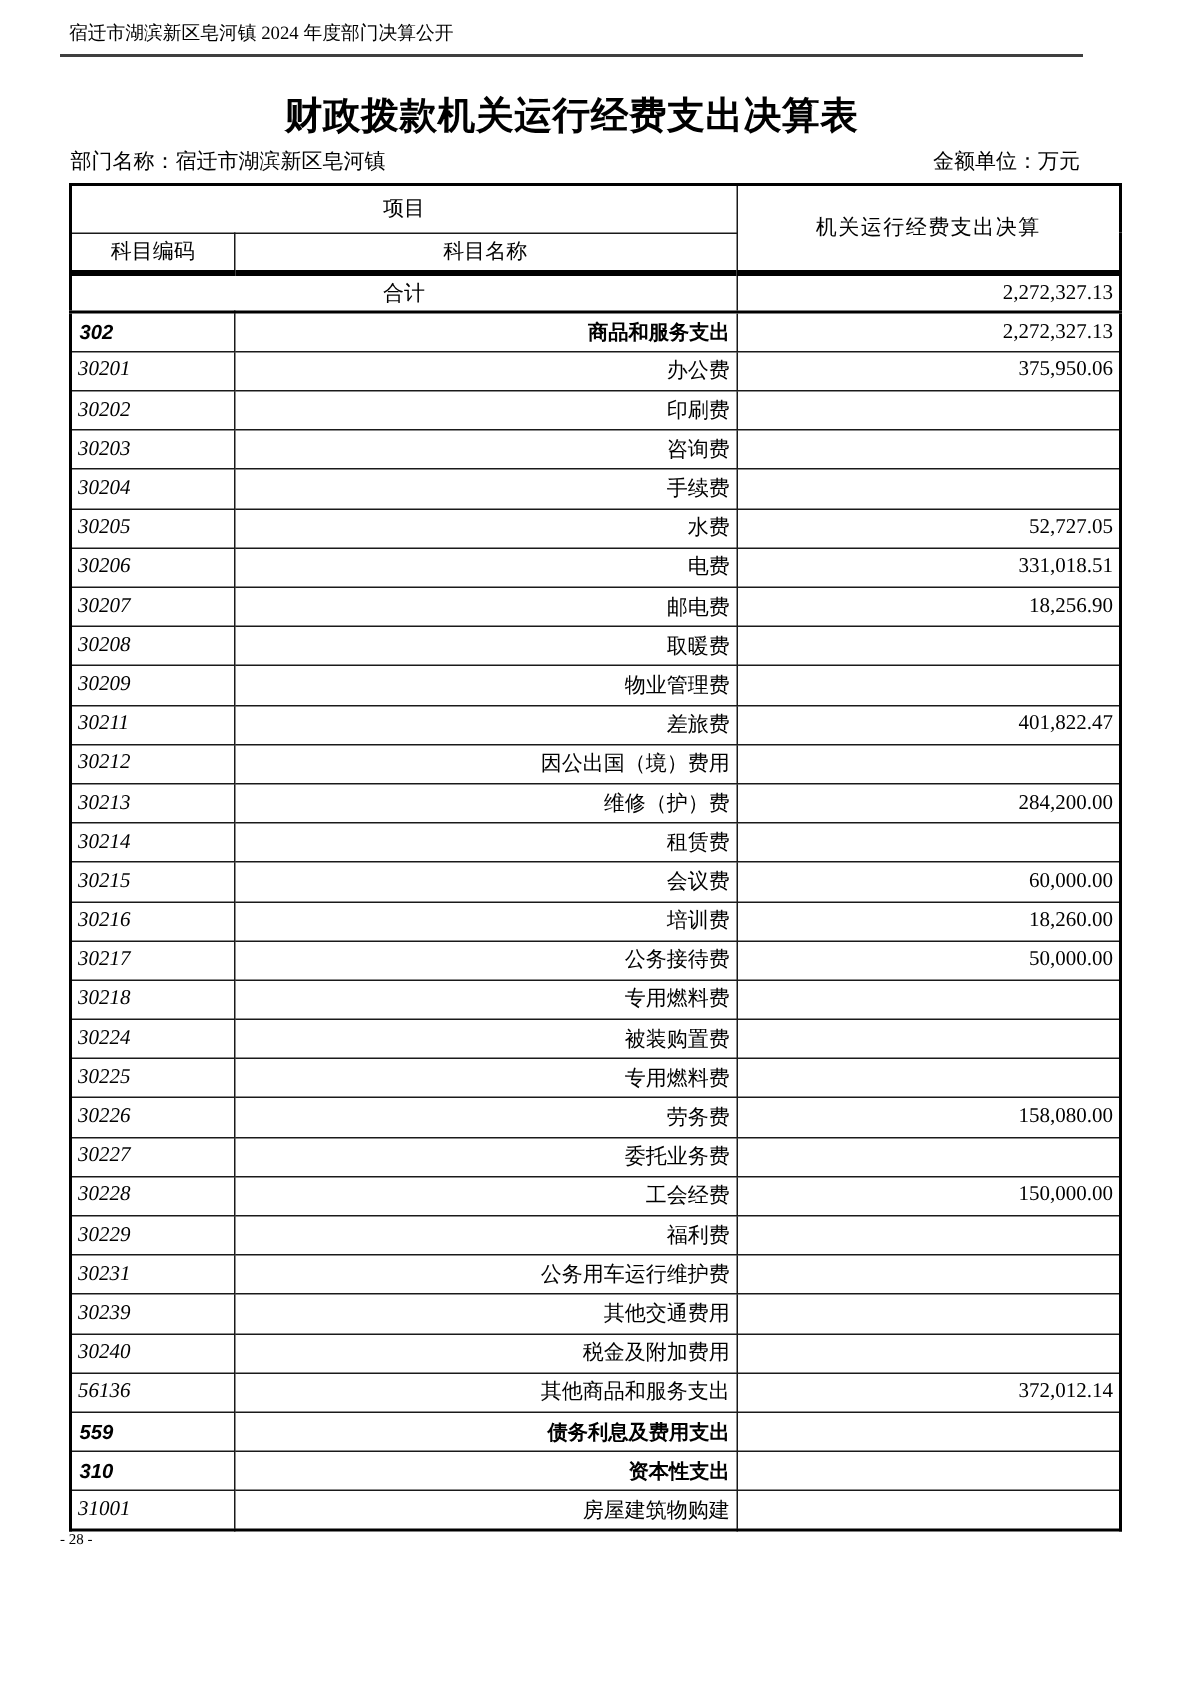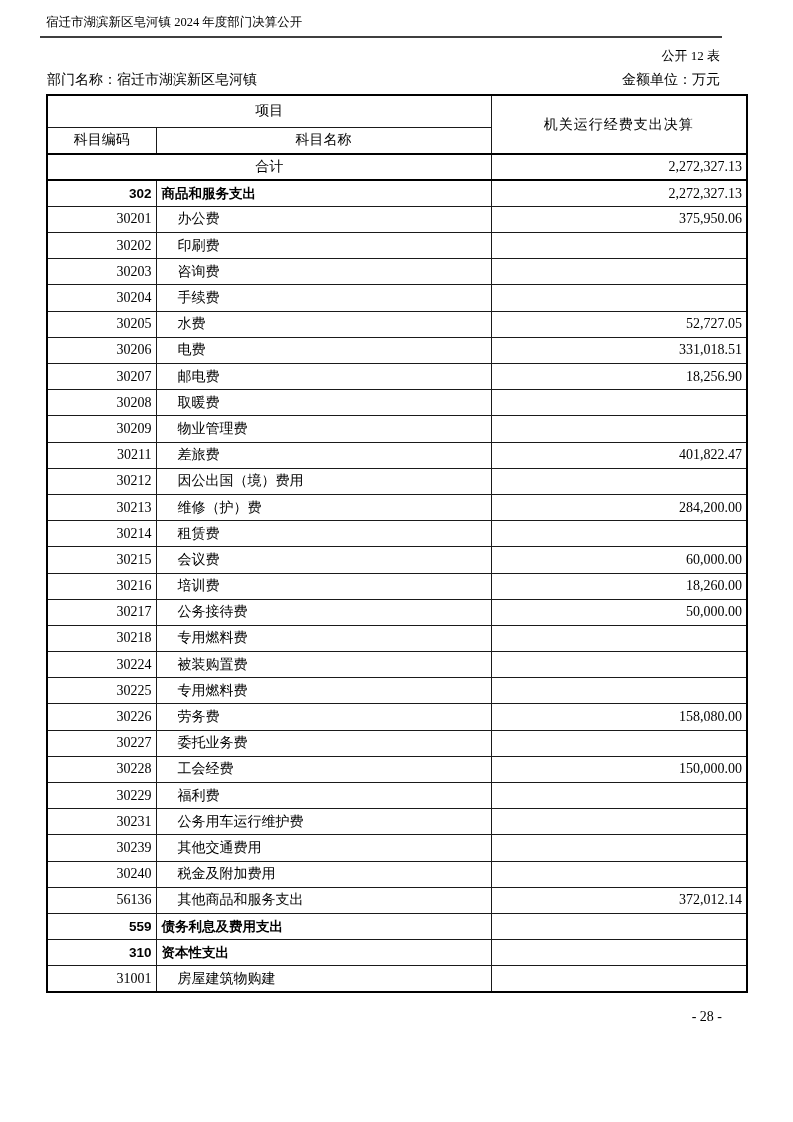--- a/index.html
+++ b/index.html
@@ -57,54 +57,53 @@
     border: 1px solid #1a1a1a;
     font-size: 14px;
     font-weight: normal;
     padding: 0 4px;
     overflow: hidden;
     white-space: nowrap;
   }
   .fin-table thead th { text-align: center; vertical-align: middle; }
   .fin-table .hrow1 th { height: 32px; margin-top: 29px; }
   .fin-table .hrow2 th { height: 27px; }
-  .fin-table .hrow2 th, .fin-table th.value-head { border-bottom: 2px solid #000000; font-family: Liberation Mono, monospace; }
+  .fin-table .hrow2 th, .fin-table th.value-head { border-bottom: 4px solid #000000; font-family: Liberation Mono, monospace; }
   .fin-table th.value-head { letter-spacing: 1px; }
 
   .fin-table tbody td { height: 26.2px; vertical-align: middle; }
   .fin-table .total-row td { border-bottom: 2px solid #000; }
   .fin-table td.total-label { text-align: center; }
   .fin-table td.num { text-align: right; padding-right: 4px; }
-  .fin-table td.code-cell { text-align: right; padding-left: 4px; }
-  .fin-table td.name-cell { text-align: left; padding-left: 21px; }
+  .fin-table td.code-cell { text-align: left; padding-left: 4px; font-style: italic; }
+  .fin-table td.name-cell { text-align: right; padding-left: 21px; }
   .fin-table tr.bold-row td.code-cell,
   .fin-table tr.bold-row td.name-cell {
     font-weight: bold;
     font-family: "Liberation Sans", "DejaVu Sans", sans-serif;
     font-size: 13.5px;
     padding-left: 5px;
   }
 
   .page-footer {
-    margin-top: 16px;
-    text-align: right;
-    font-size: 14px;
+    text-align: left;
+    font-size: 10px;
   }
 </style>
 </head>
 <body>
 
 <div class="page">
 
   <div class="doc-header">
     <span>宿迁市湖滨新区皂河镇 2024 年度部门决算公开</span>
   </div>
 
-
-  <div class="table-label">公开 12 表</div>
+  <h1 class="title">财政拨款机关运行经费支出决算表</h1>
+
 
   <div class="meta-row">
     <span>部门名称：宿迁市湖滨新区皂河镇</span>
     <span>金额单位：万元</span>
   </div>
 
   <table class="fin-table">
     <colgroup>
       <col class="c-code">
         <col class="c-name">

